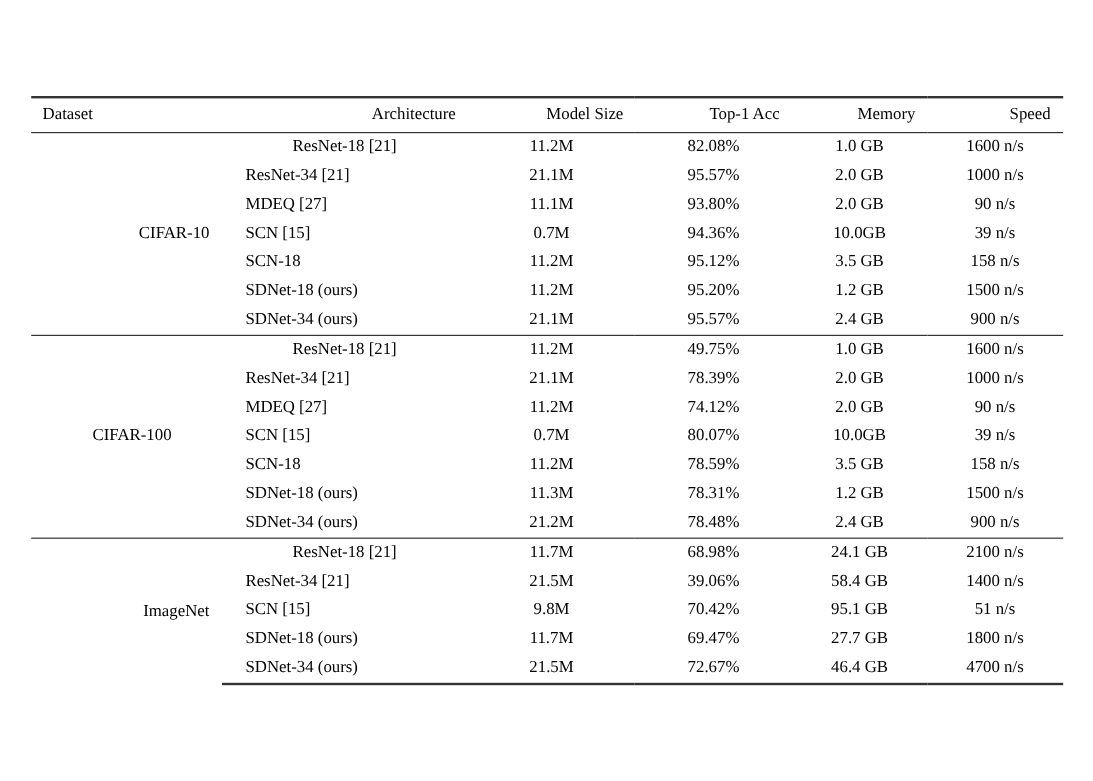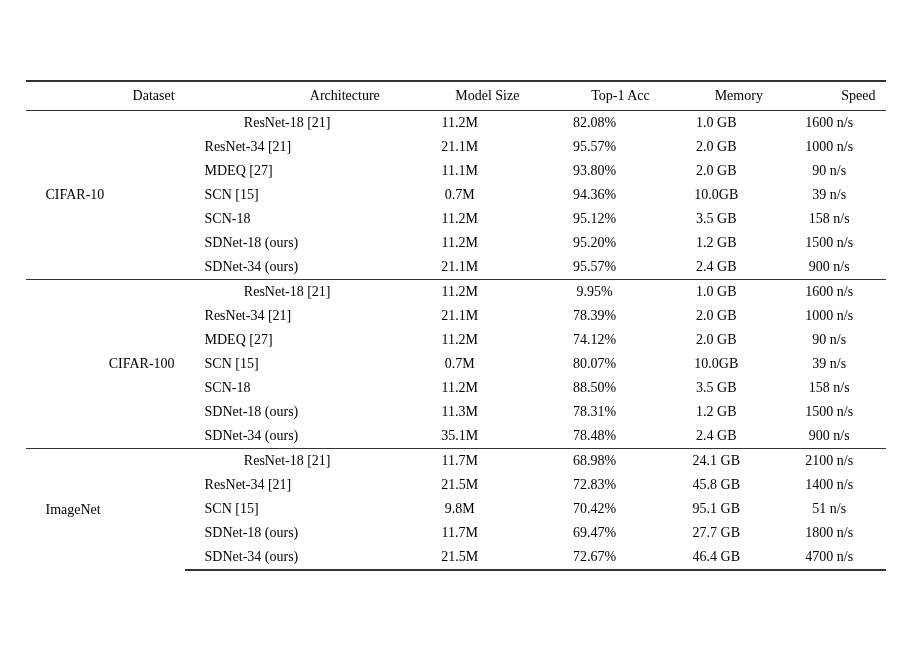--- a/index.html
+++ b/index.html
@@ -22,21 +22,21 @@
       border-collapse: collapse;
     }
     thead tr th {
       border-top: 2px solid #333;
       border-bottom: 1px solid #333;
       padding: 6px 10px;
       text-align: right;
       font-weight: normal;
     }
     thead tr th:first-child {
-      text-align: right;
+      text-align: left;
     }
     td {
       padding: 4px 10px;
       text-align: center;
     }
     td:first-child {
       text-align: left;
       padding-left: 20px;
       margin-top: 16px;
     }
@@ -57,21 +57,21 @@
         <th>Dataset</th>
         <th>Architecture</th>
         <th>Model Size</th>
         <th>Top-1 Acc</th>
         <th>Memory</th>
         <th>Speed</th>
       </tr>
     </thead>
     <tbody id="table-body">
     <tr>
-          <td rowspan="7" style="vertical-align: middle; text-align: left;">CIFAR-10</td>
+          <td rowspan="7" style="vertical-align: middle; text-align: right;">CIFAR-10</td>
           <td>ResNet-18 [21]</td>
           <td>11.2M</td>
           <td>82.08%</td>
           <td>1.0 GB</td>
           <td>1600 n/s</td>
         </tr>
         <tr>
           <td>ResNet-34 [21]</td>
           <td>21.1M</td>
           <td>95.57%</td>
@@ -107,24 +107,24 @@
           <td>1500 n/s</td>
         </tr>
         <tr>
           <td>SDNet-34 (ours)</td>
           <td>21.1M</td>
           <td>95.57%</td>
           <td>2.4 GB</td>
           <td>900 n/s</td>
         </tr>
         <tr class="border-top">
-          <td rowspan="7" style="vertical-align: middle; text-align: right;">CIFAR-100</td>
+          <td rowspan="7" style="vertical-align: middle; text-align: center;">CIFAR-100</td>
           <td>ResNet-18 [21]</td>
           <td>11.2M</td>
-          <td>9.95%</td>
+          <td>49.75%</td>
           <td>1.0 GB</td>
           <td>1600 n/s</td>
         </tr>
         <tr>
           <td>ResNet-34 [21]</td>
           <td>21.1M</td>
           <td>78.39%</td>
           <td>2.0 GB</td>
           <td>1000 n/s</td>
         </tr>
@@ -138,51 +138,51 @@
         <tr>
           <td>SCN [15]</td>
           <td>0.7M</td>
           <td>80.07%</td>
           <td>10.0GB</td>
           <td>39 n/s</td>
         </tr>
         <tr>
           <td>SCN-18</td>
           <td>11.2M</td>
-          <td>88.50%</td>
+          <td>78.59%</td>
           <td>3.5 GB</td>
           <td>158 n/s</td>
         </tr>
         <tr>
           <td>SDNet-18 (ours)</td>
           <td>11.3M</td>
           <td>78.31%</td>
           <td>1.2 GB</td>
           <td>1500 n/s</td>
         </tr>
         <tr>
           <td>SDNet-34 (ours)</td>
-          <td>35.1M</td>
+          <td>21.2M</td>
           <td>78.48%</td>
           <td>2.4 GB</td>
           <td>900 n/s</td>
         </tr>
         <tr class="border-top">
-          <td rowspan="5" style="vertical-align: middle; text-align: left;">ImageNet</td>
+          <td rowspan="5" style="vertical-align: middle; text-align: right;">ImageNet</td>
           <td>ResNet-18 [21]</td>
           <td>11.7M</td>
           <td>68.98%</td>
           <td>24.1 GB</td>
           <td>2100 n/s</td>
         </tr>
         <tr>
           <td>ResNet-34 [21]</td>
           <td>21.5M</td>
-          <td>72.83%</td>
-          <td>45.8 GB</td>
+          <td>39.06%</td>
+          <td>58.4 GB</td>
           <td>1400 n/s</td>
         </tr>
         <tr>
           <td>SCN [15]</td>
           <td>9.8M</td>
           <td>70.42%</td>
           <td>95.1 GB</td>
           <td>51 n/s</td>
         </tr>
         <tr>

